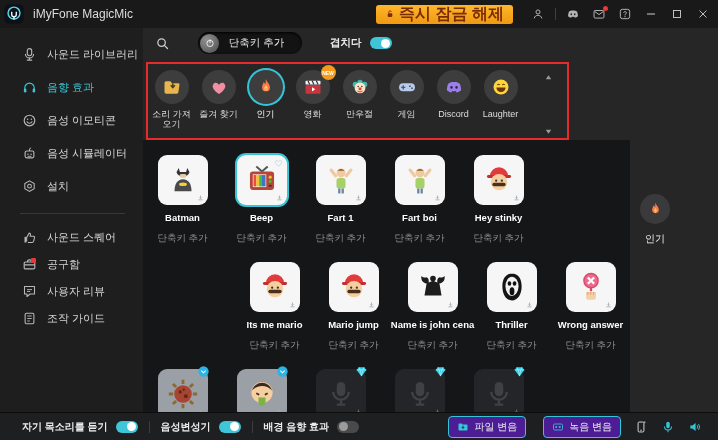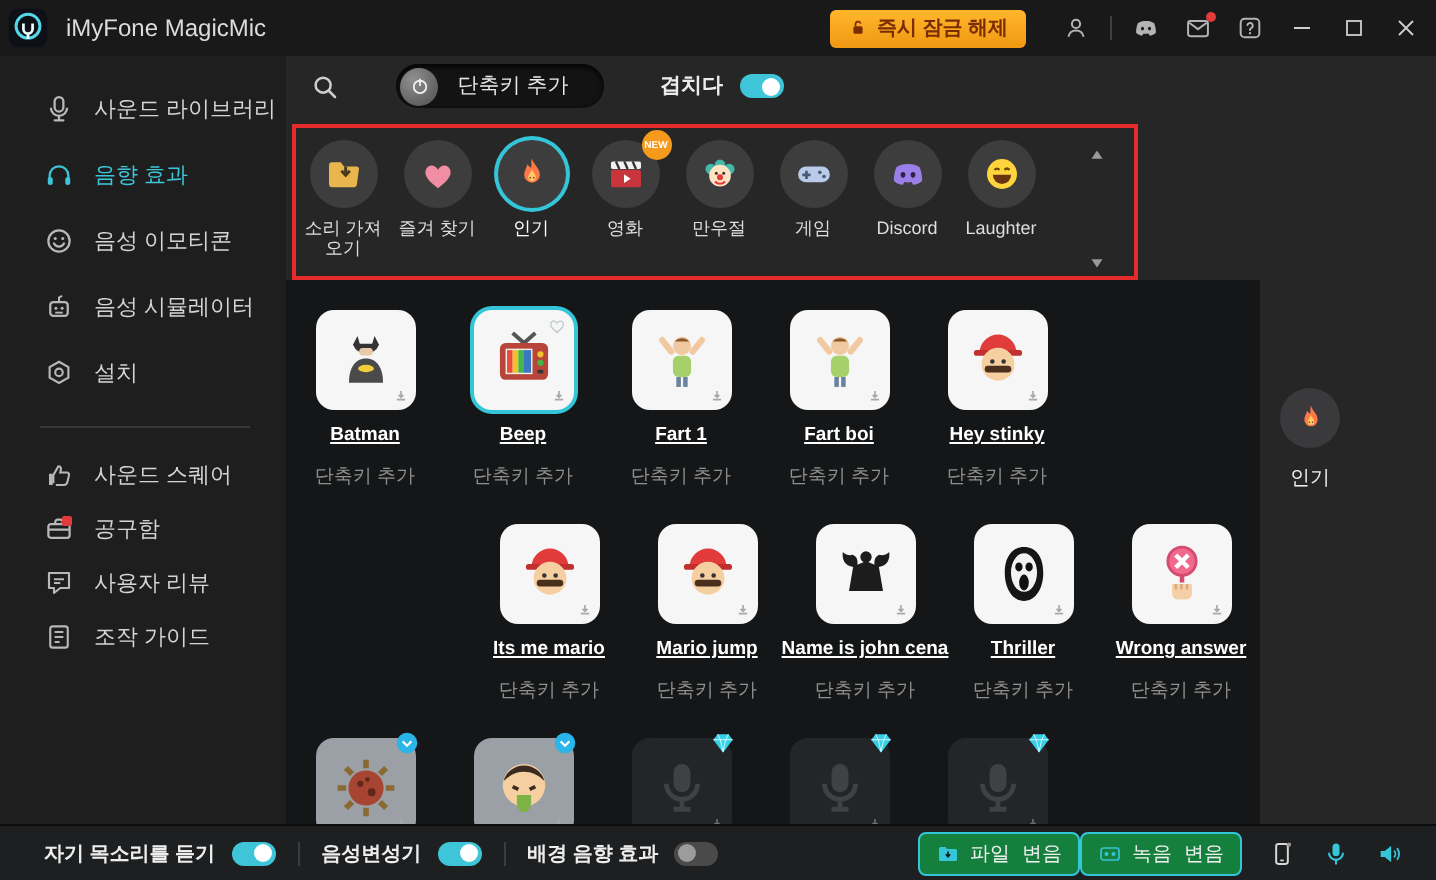--- a/index.html
+++ b/index.html
@@ -5,21 +5,21 @@
   html,body{margin:0;padding:0;background:#000;}
   .app{position:relative;width:718px;height:440px;overflow:hidden;background:#262626;
        font-family:"Liberation Sans","DejaVu Sans",sans-serif;-webkit-font-smoothing:antialiased;}
   .ic{display:block;}
   
   .titlebar{position:absolute;top:0;left:0;right:0;height:28px;background:#191919;display:flex;align-items:center;z-index:5;}
   .logo{width:22px;height:22px;margin-left:3px;}
   .apptitle{margin-left:8px;font-size:12px;color:#dcdcdc;}
   .tspace{flex:1;}
   .unlock{height:19px;display:flex;align-items:center;gap:4px;padding:0 9px;border-radius:3px;
-          background:linear-gradient(180deg,#ffb62a,#f09812);color:#7a2c05;font-size:10px;font-weight:bold;margin-right:12px;}
+          background:linear-gradient(180deg,#ffb62a,#f09812);color:#7a2c05;font-size:16px;font-weight:bold;margin-right:12px;}
   .unlock .ic{width:10px;height:10px;color:#7a2c05;}
   .tic{width:14px;height:14px;color:#b4b4b4;margin:0 6px;}
   .tdiv{width:1px;height:12px;background:#3f3f3f;margin:0 4px;}
   .mailwrap{position:relative;margin:0 6px;}
   .mailwrap .tic{margin:0;}
   .maildot{position:absolute;top:-1px;right:-2px;width:5px;height:5px;border-radius:50%;background:#e23b3b;}
   .wic{width:12px;height:12px;color:#cfcfcf;margin:0 7px;}
   
   .sidebar{position:absolute;top:28px;left:0;width:143px;bottom:28px;background:#1e1e1e;padding-top:10px;box-sizing:border-box;}
   .side-item{position:relative;display:flex;align-items:center;height:33px;padding-left:22px;color:#d4d4d4;cursor:default;}
@@ -65,39 +65,39 @@
   .cell{width:79px;display:flex;flex-direction:column;align-items:center;}
   .card{width:50px;height:50px;border-radius:9px;background:#f6f6f6;position:relative;display:flex;align-items:center;justify-content:center;}
   .card.selected{box-shadow:0 0 0 2px #35c5d8;}
   .card.light{background:#9aa0a5;}
   .card.dark{background:#232528;}
   .card .art{width:34px;height:34px;}
   .card .dl{width:9px;height:9px;position:absolute;right:3px;bottom:2px;color:#a8a8a8;}
   .card.dark .dl{color:#6e6e6e;}
   .card .heart{width:11px;height:11px;position:absolute;right:3px;top:2px;color:#c2ccd2;}
   .card .badge{position:absolute;top:-4px;right:-2px;width:13px;height:13px;}
-  .card-name{margin-top:7px;font-size:9.5px;font-weight:bold;color:#fff;white-space:nowrap;text-align:center;text-decoration:underline;}
+  .card-name{margin-top:7px;font-size:9.5px;font-weight:bold;color:#fff;white-space:nowrap;text-align:center;}
   .hotkey{margin-top:9px;font-size:9.5px;color:#8f8f8f;white-space:nowrap;}
   
   .rpanel{position:absolute;left:487px;top:112px;right:0;bottom:0;display:flex;flex-direction:column;align-items:flex-start;}
   .rp-inner{margin-left:9px;margin-top:54px;display:flex;flex-direction:column;align-items:center;width:32px;}
   .flame-btn{width:30px;height:30px;border-radius:50%;background:#3a3a3c;display:flex;align-items:center;justify-content:center;}
   .flame-btn .ic{width:17px;height:17px;}
   .rp-label{margin-top:8px;font-size:10px;color:#f0f0f0;}
   
   .bottombar{position:absolute;left:0;right:0;bottom:0;height:28px;background:#1d1f20;border-top:1px solid #0d0d0d;
              display:flex;align-items:center;padding:0 10px;box-sizing:border-box;z-index:6;}
   .bb-left{display:flex;align-items:center;padding-left:12px;}
   .bb-item{display:flex;align-items:center;}
   .bb-label{font-size:10px;font-weight:bold;color:#ededed;white-space:nowrap;}
   .bb-item .tg{margin-left:8px;}
   .bb-div{width:1px;height:12px;background:#3c3c3c;margin:0 11px;}
   .bb-space{flex:1;}
-  .act-btn{height:20px;border:1px solid #35c5d8;border-radius:4px;background:#15803d;color:#f0f0f0;font-size:10px;
-           display:flex;align-items:center;gap:5px;padding:0 8px;margin-left:0;white-space:nowrap;font-family:Liberation Mono, monospace;}
+  .act-btn{height:20px;border:1px solid #35c5d8;border-radius:4px;background:#4c1d95;color:#f0f0f0;font-size:10px;
+           display:flex;align-items:center;gap:5px;padding:0 8px;margin-left:17px;white-space:nowrap;}
   .act-btn .ic{width:12px;height:12px;color:#35c5d8;}
   .bic{width:14px;height:14px;color:#35c5d8;margin-left:13px;}
   .bic.phone{color:#d8d8d8;}
   .defs{position:absolute;width:0;height:0;overflow:hidden;}
 </style>
 </head>
 <body>
 
 <svg class="defs" xmlns="http://www.w3.org/2000/svg">
   <symbol id="s-logo" viewBox="0 0 24 24">

